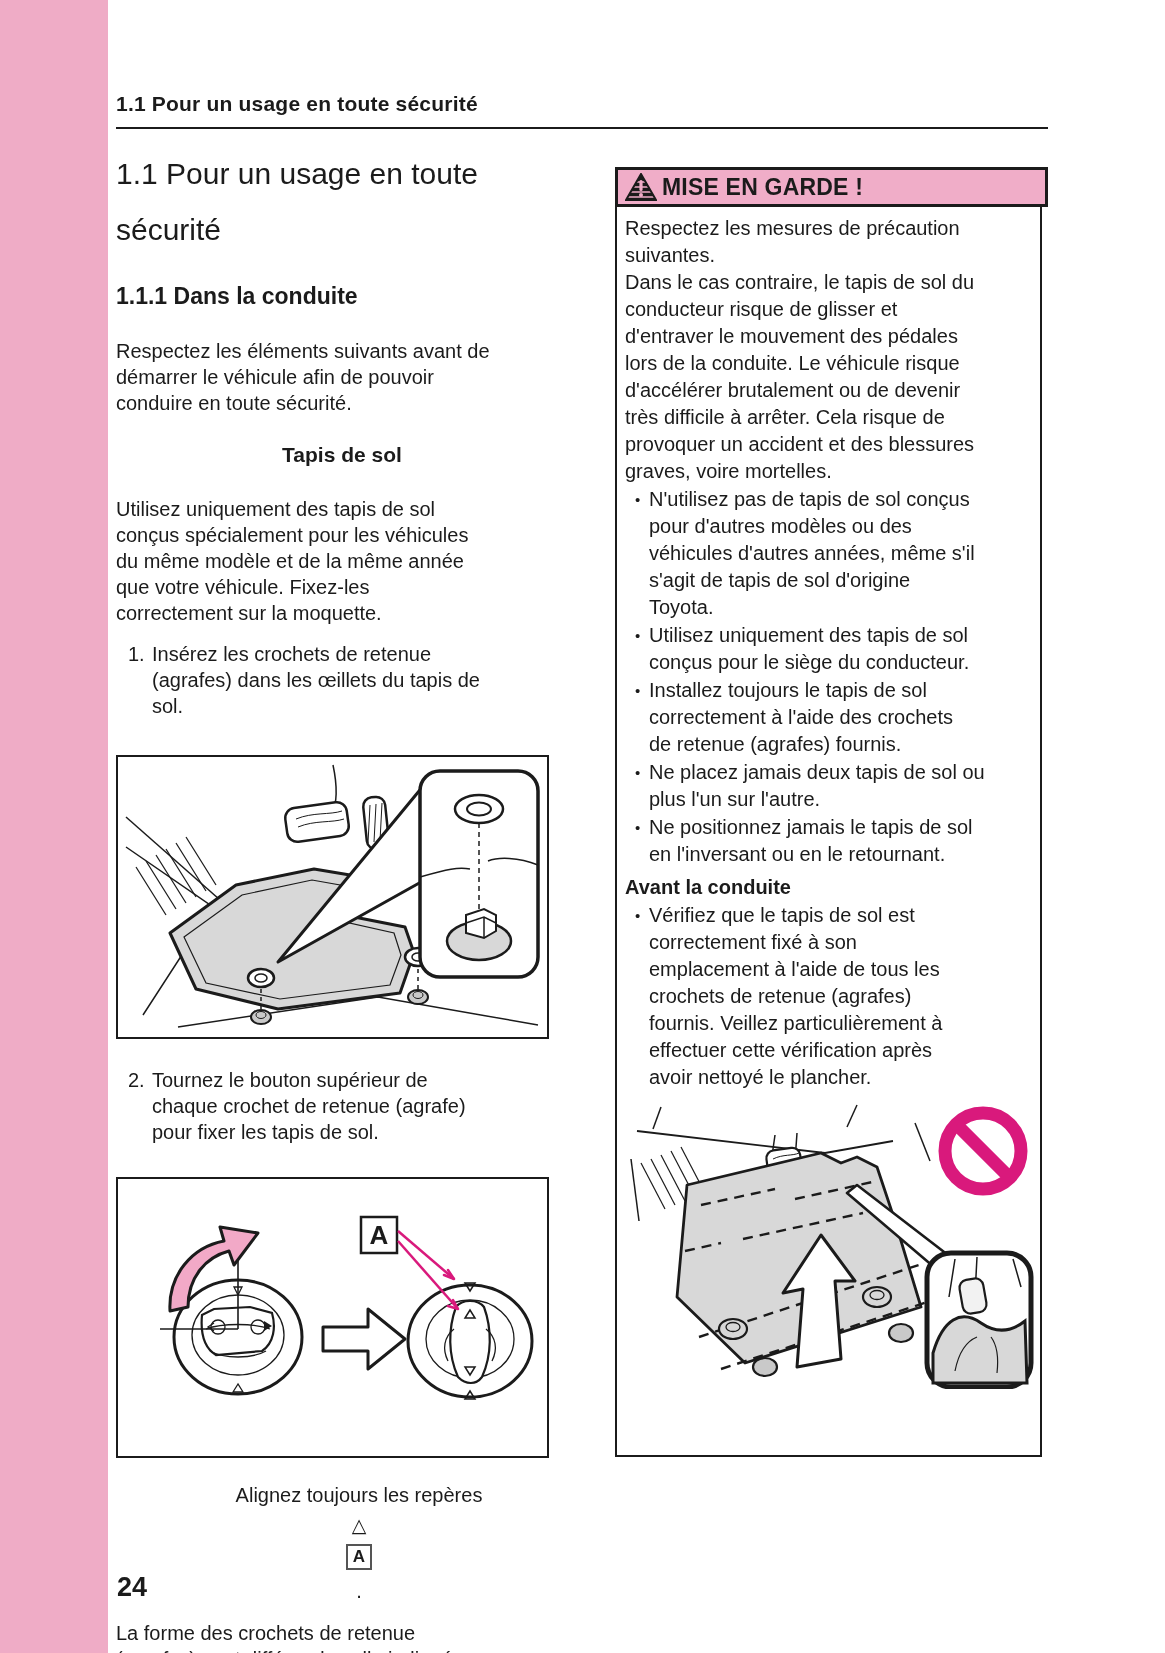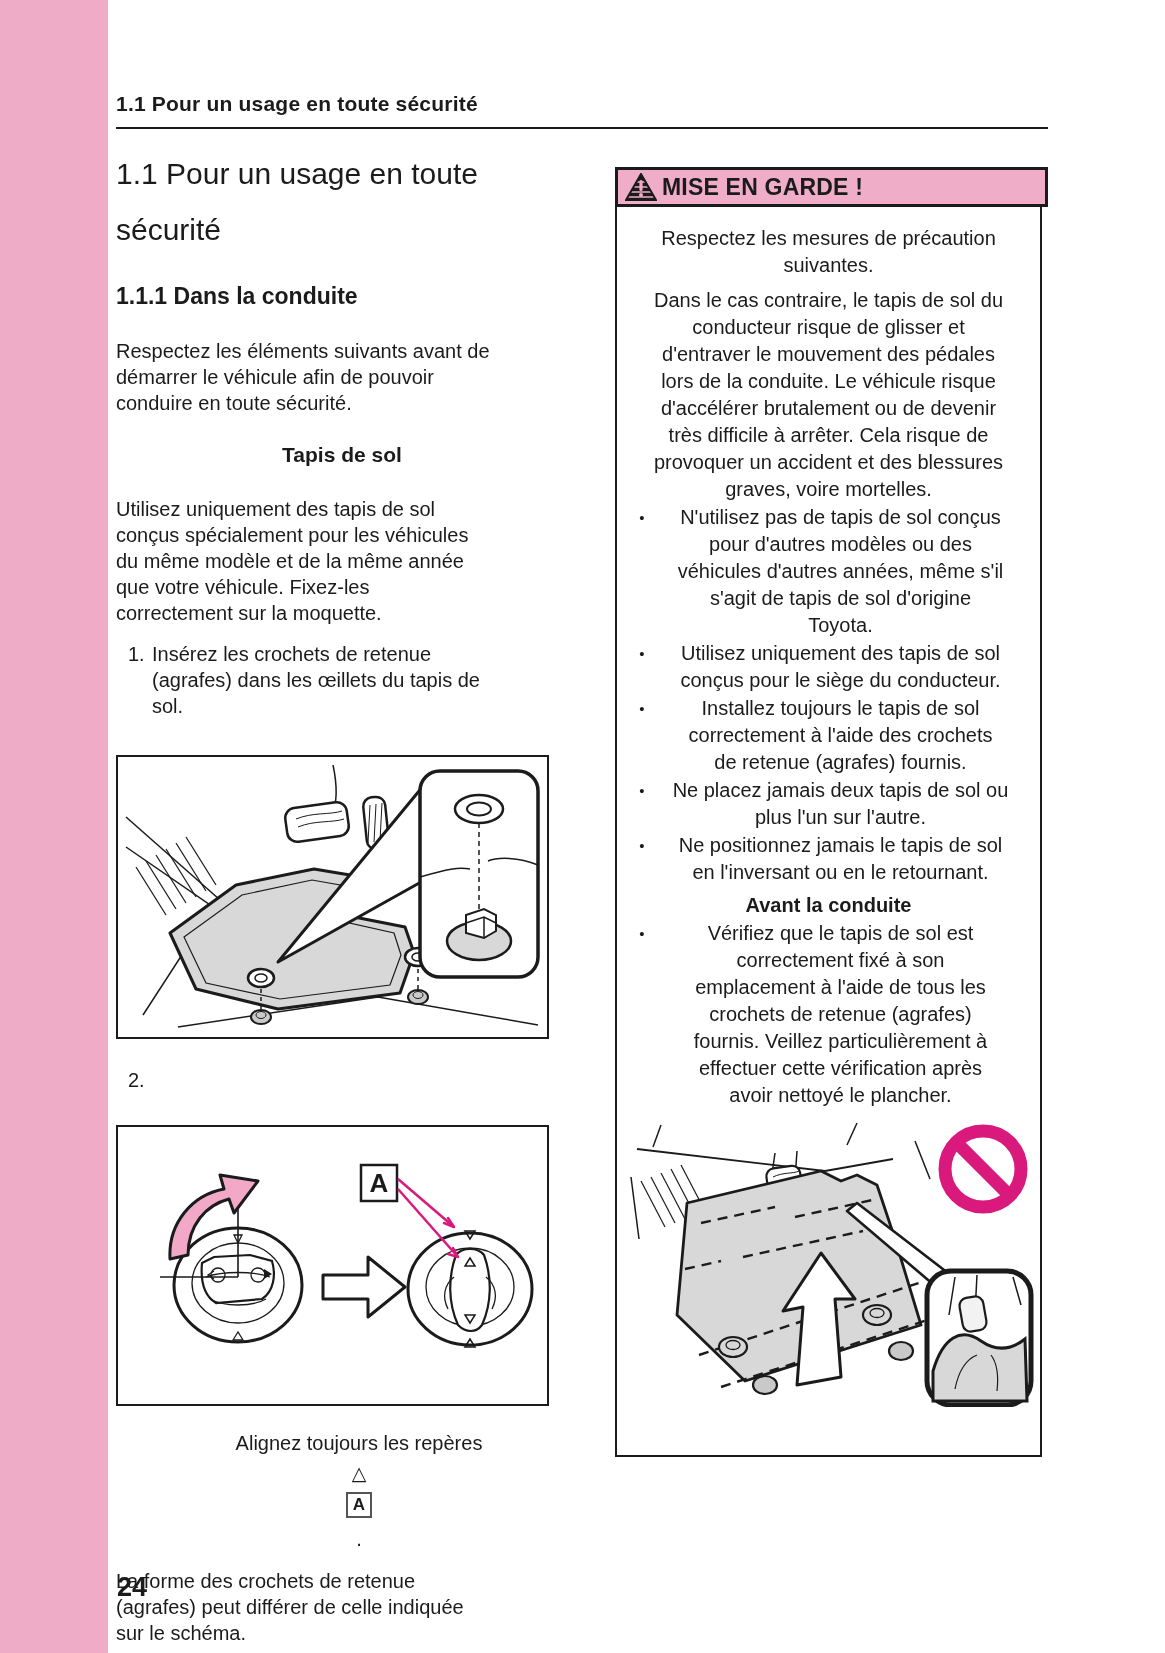--- a/index.html
+++ b/index.html
@@ -31,32 +31,32 @@
     display:flex;align-items:center;gap:8px;flex-direction:column;
   }
   .tri-glyph{font-size:19px;line-height:20px;}
   .boxed-a{
     display:inline-block;border:2px solid #555;width:22px;height:22px;line-height:22px;
     text-align:center;font-weight:bold;font-size:17px;background:#fff;
   }
   .note{margin-top:16px;font-size:20px;line-height:26px;}
   .page-number{position:absolute;left:117px;top:1572px;font-size:27px;font-weight:bold;}
 
-  .warning-box{position:absolute;left:615px;top:167px;width:433px;text-align:center;}
+  .warning-box{position:absolute;left:615px;top:167px;width:433px;}
   .warn-header{
     box-sizing:border-box;width:433px;height:40px;background:#f0adc8;
     border:3px solid #1b1b1b;display:flex;align-items:center;padding-left:7px;gap:5px;
   }
   .warn-title{font-size:23px;font-weight:bold;letter-spacing:.2px;}
   .warn-body{
     box-sizing:border-box;width:427px;min-height:1250px;border:2px solid #1b1b1b;border-top:none;
     padding:6px 8px 10px 8px;
   }
-  .warn-body .para{margin-top:8px;}
-  .warn-body .para:first-child{margin-top:12px;}
+  .warn-body .para{margin-top:0;}
+  .warn-body .para:first-child{margin-top:2px;}
   .wb-heading{margin:6px 0 0 0;font-size:20px;line-height:27px;font-weight:bold;}
   ul.bullets{list-style:none;margin:0;padding:0;}
   ul.bullets li{display:flex;font-size:20px;line-height:27px;margin-top:1px;}
   ul.bullets .marker{flex:0 0 14px;margin-left:10px;font-size:15px;line-height:27px;}
   ul.bullets .btxt{flex:1;}
   .warn-figure{margin-top:10px;}
   .wpara{font-size:20px;line-height:27px;}
 </style>
 </head>
 <body>
@@ -144,20 +144,23 @@
           <ellipse cx="361" cy="184" rx="32" ry="19" fill="#d8d8d8" stroke-width="2.5"></ellipse>
           <path d="M348,176 L348,158 L366,152 L378,158 L378,174 L366,181 Z" fill="#fff" stroke-width="2"></path>
           <path d="M348,166 L366,160 L378,166 M366,160 L366,181" stroke-width="1.5"></path>
         </g>
       </g>
     </svg>
   </div>
 
   <div class="step" style="margin-top:28px">
     <span class="num">2.</span>
+    <span class="pre">Tournez le bouton supérieur de
+chaque crochet de retenue (agrafe)
+pour fixer les tapis de sol.</span>
   </div>
 
   <div class="figure-box" style="margin-top:32px">
     <svg width="429" height="273" viewBox="0 0 429 273">
       <g stroke="#1b1b1b" fill="none" stroke-width="2">
 
         <g>
           <ellipse cx="120" cy="158" rx="64" ry="57" stroke-width="3"></ellipse>
           <ellipse cx="120" cy="156" rx="46" ry="40" stroke-width="1.3"></ellipse>
           <path d="M84,136 C82,158 88,170 98,176 L144,172 C156,164 158,148 154,134 L132,128 L96,130 Z" fill="#fff" stroke-width="2.2"></path>

